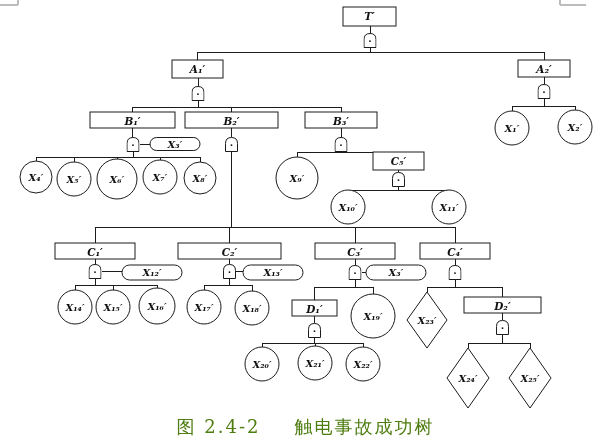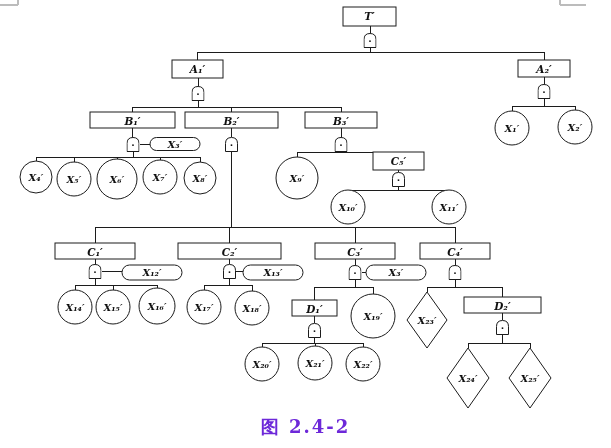--- a/index.html
+++ b/index.html
@@ -13,21 +13,21 @@
   .wire{fill:none;stroke:#1c1c1c;stroke-width:1;shape-rendering:crispEdges;}
   .gatebody{fill:#fff;stroke:#1c1c1c;stroke-width:1;}
   .lbl{font-family:"DejaVu Serif",serif;font-style:italic;font-weight:bold;
        font-size:10.5px;fill:#101010;text-anchor:middle;}
   .lblsm{font-size:10px;}
   .gatedot{font-family:"DejaVu Serif",serif;font-weight:bold;font-size:10px;
            fill:#101010;text-anchor:middle;}
   .artifact{fill:none;stroke:#bcbcbc;stroke-width:1.5;shape-rendering:crispEdges;}
   .caption{position:absolute;left:0;top:415px;width:611px;display:flex;
            justify-content:center;gap:34px;font-size:18px;letter-spacing:2px;
-           color:#6d28d9;font-family:"DejaVu Serif",serif;font-weight:bold;}
+           color:#4d7c0f;font-family:"DejaVu Serif",serif;}
 </style>
 </head>
 <body>
 
 <div class="stage">
 <svg width="611" height="410" viewBox="0 0 611 410">
 
   <defs>
     <symbol id="gate" viewBox="0 0 13 15">
       <path class="gatebody" d="M0.5 14.5 V6.5 Q0.5 0.5 6.5 0.5 T12.5 6.5 V14.5 Z"></path>
@@ -144,14 +144,15 @@
   <text class="lbl lblsm" x="427" y="323.5">X₂₃′</text>
   <path class="diam" d="M468 348 L489 378 L468 408 L447 378 Z"></path>
   <text class="lbl lblsm" x="468" y="381.5">X₂₄′</text>
   <path class="diam" d="M530 348 L551 378 L530 408 L509 378 Z"></path>
   <text class="lbl lblsm" x="530" y="381.5">X₂₅′</text>
 
 </svg>
 
 <div class="caption">
   <span>图 2.4-2</span>
+  <span>触电事故成功树</span>
 </div>
 </div>
 
 </body></html>

